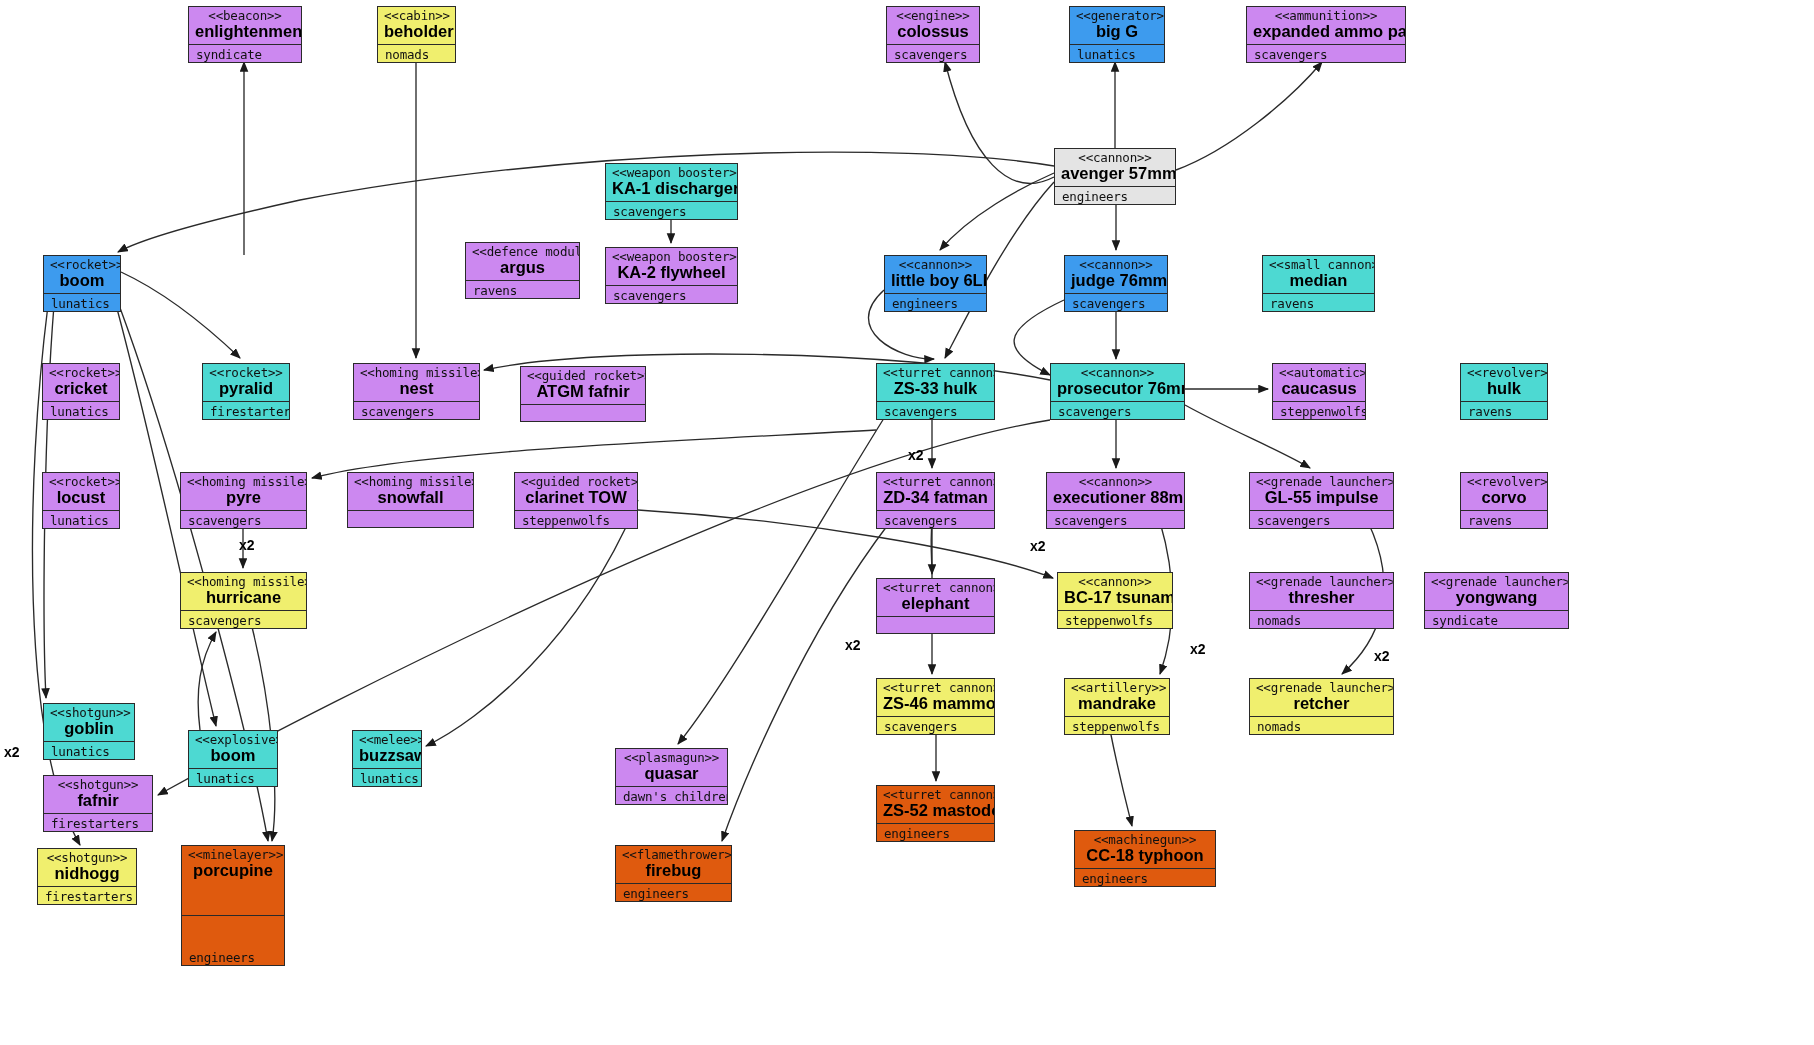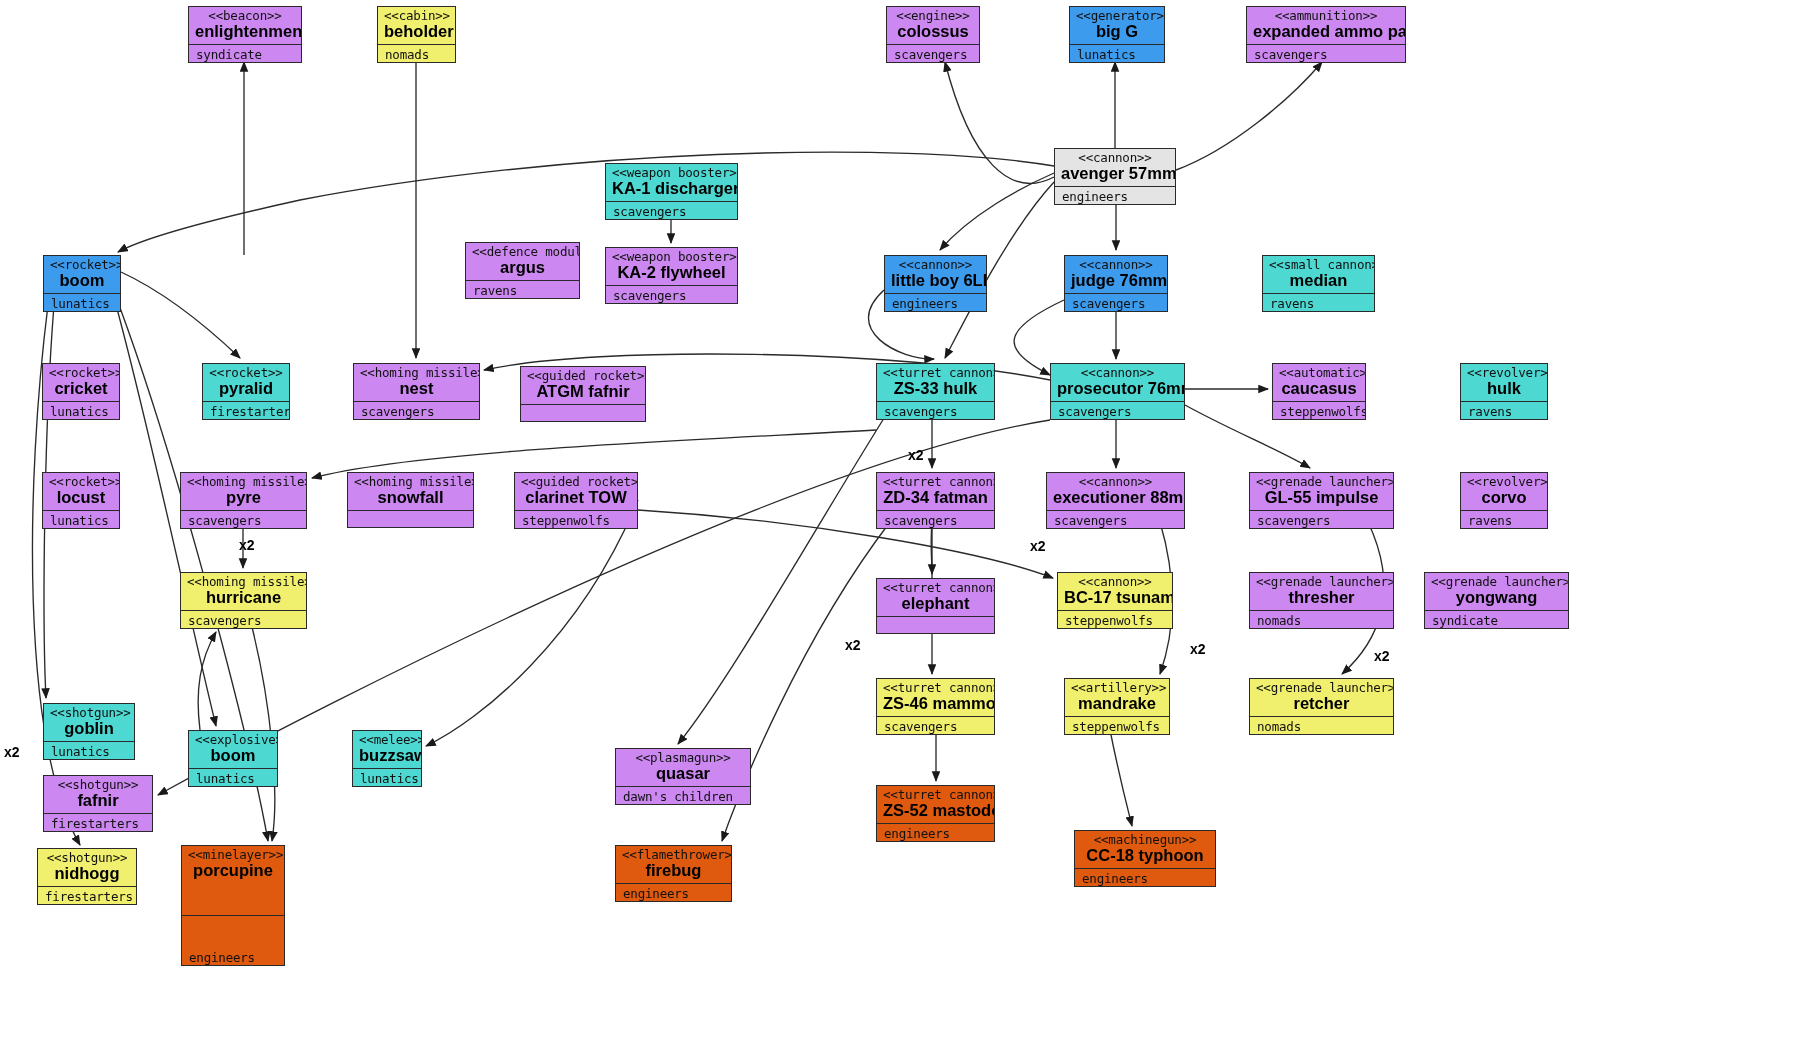--- a/index.html
+++ b/index.html
@@ -444,21 +444,21 @@
       <div class="faction">nomads</div>
     </div>
     <div class="node c-purple" style="left: 43px; top: 775px; width: 110px;">
       <div class="top">
         <div class="stereo">&lt;&lt;shotgun&gt;&gt;</div>
         <div class="name">fafnir</div>
       </div>
       <div class="sep"></div>
       <div class="faction">firestarters</div>
     </div>
-    <div class="node c-purple" style="left: 615px; top: 748px; width: 136px;">
+    <div class="node c-purple" style="left: 615px; top: 748px; width: 113px;">
       <div class="top">
         <div class="stereo">&lt;&lt;plasmagun&gt;&gt;</div>
         <div class="name">quasar</div>
       </div>
       <div class="sep"></div>
       <div class="faction">dawn's children</div>
     </div>
     <div class="node c-orange" style="left: 876px; top: 785px; width: 119px;">
       <div class="top">
         <div class="stereo">&lt;&lt;turret cannon&gt;&gt;</div>

